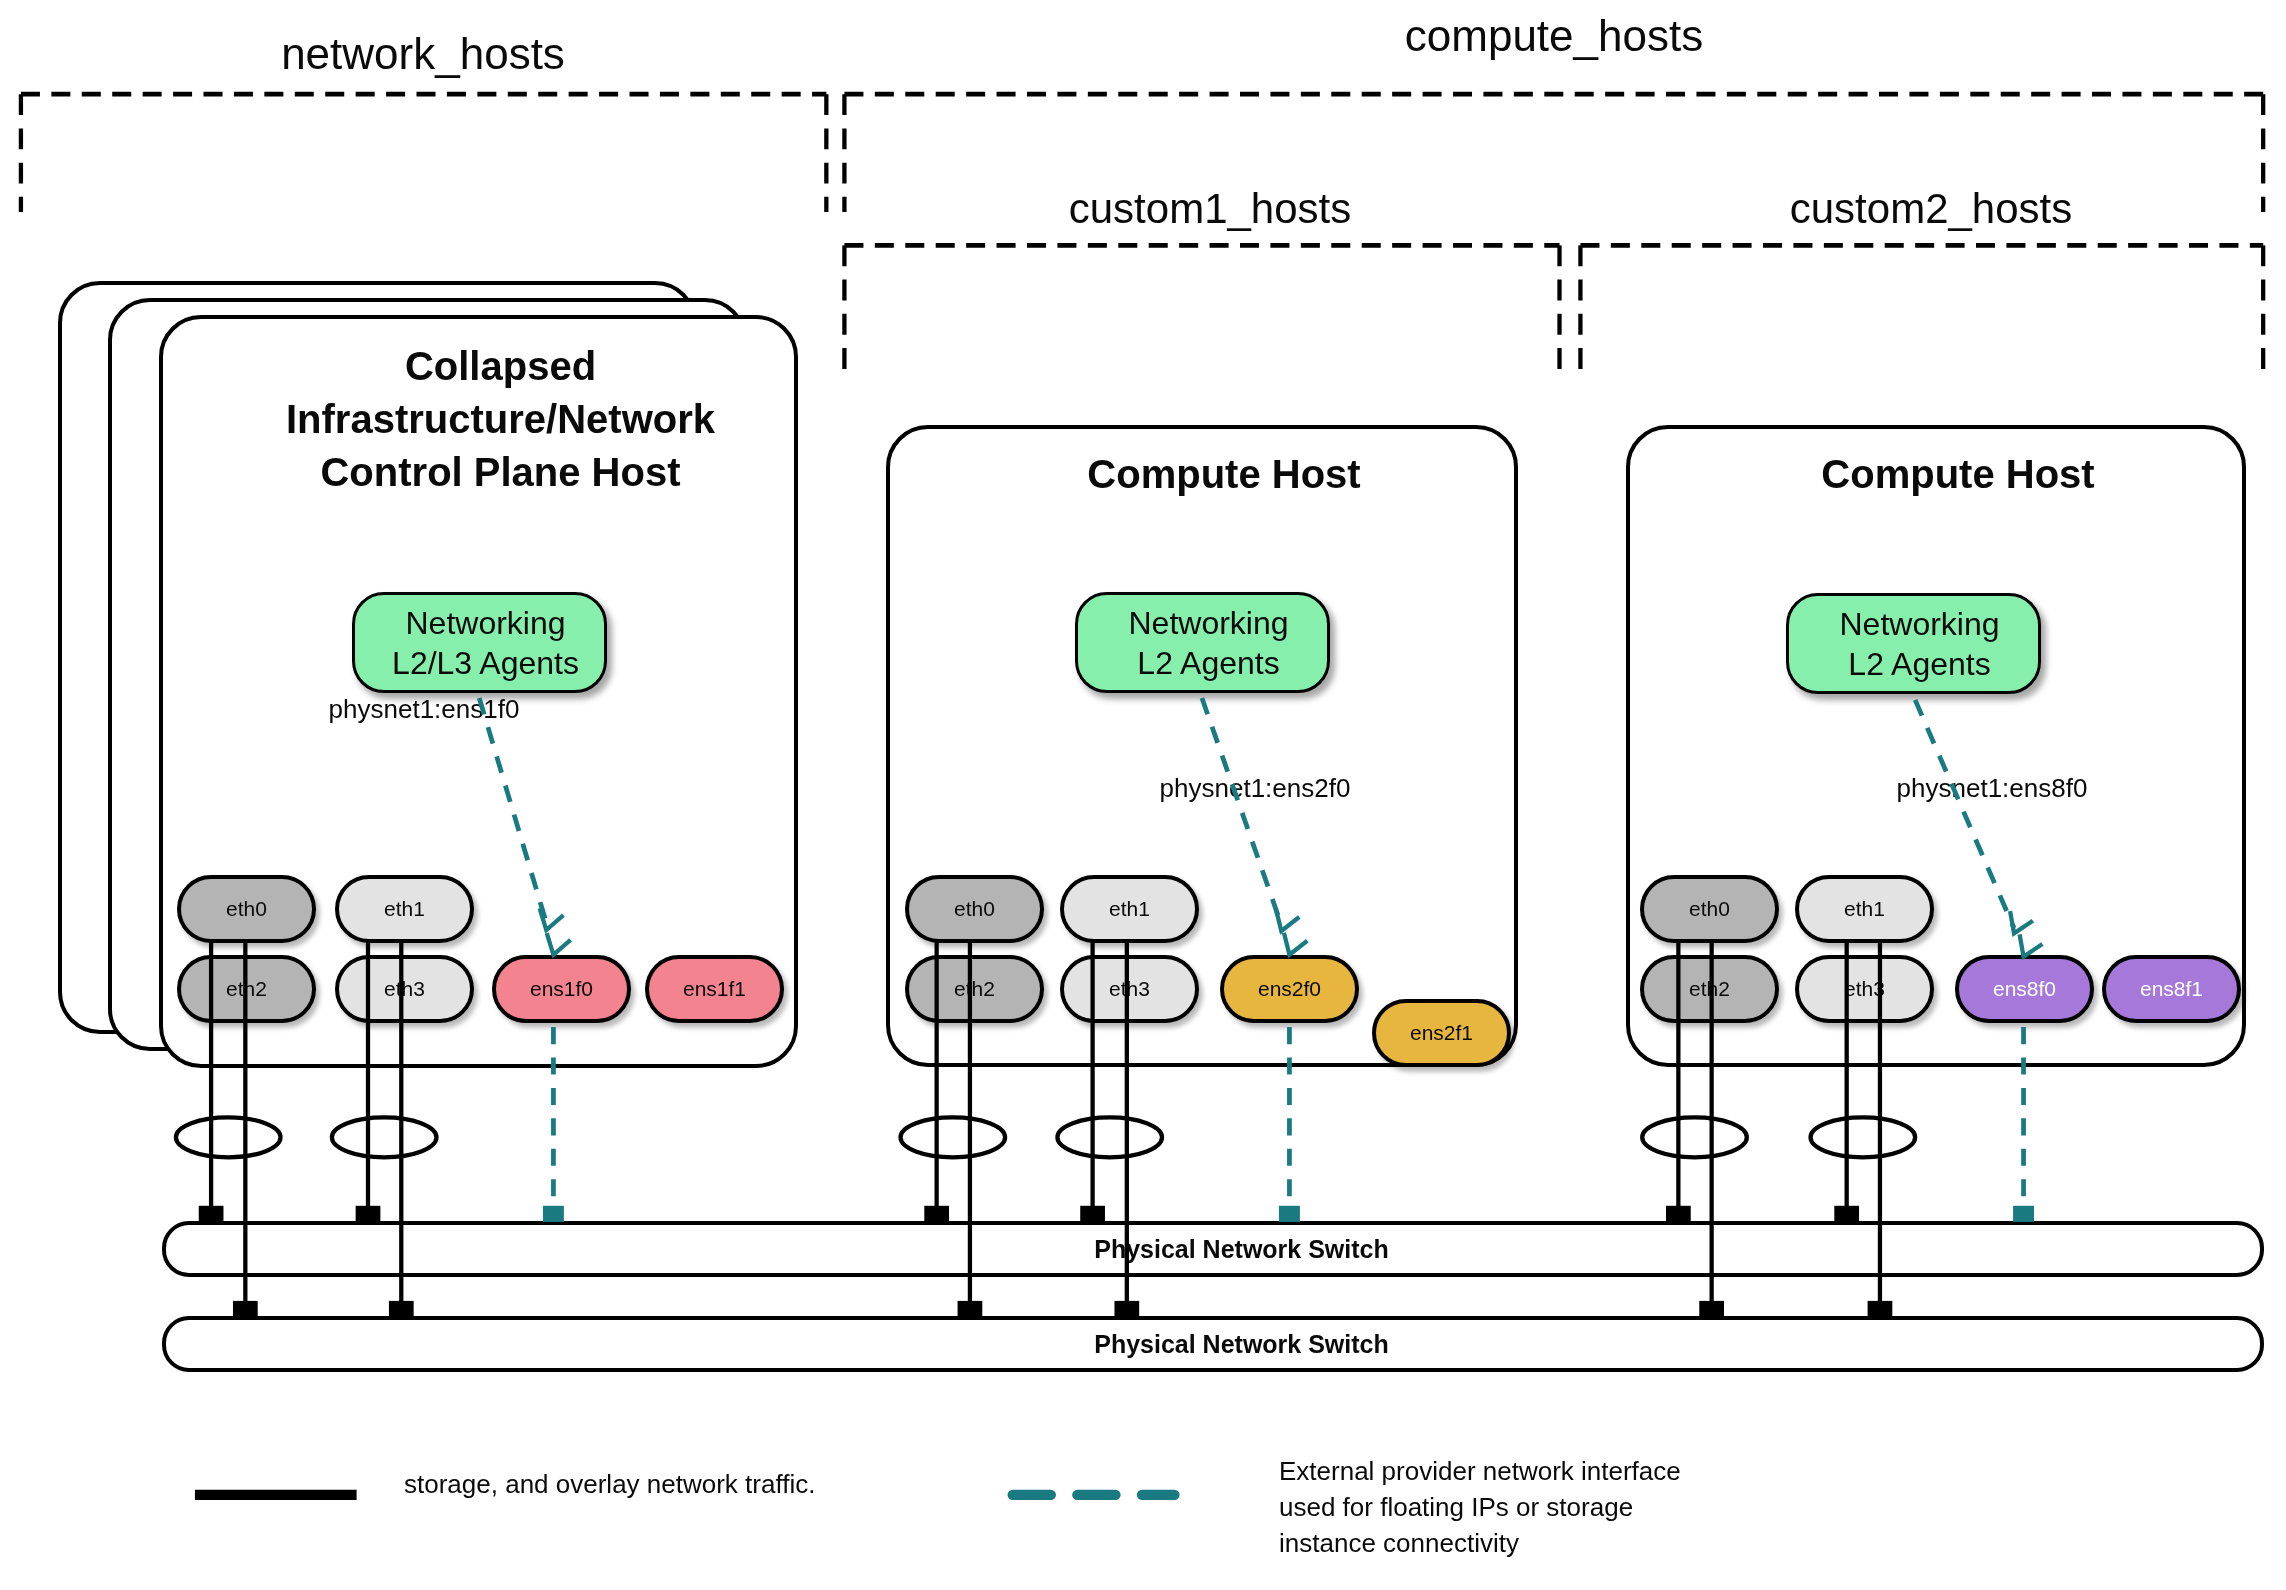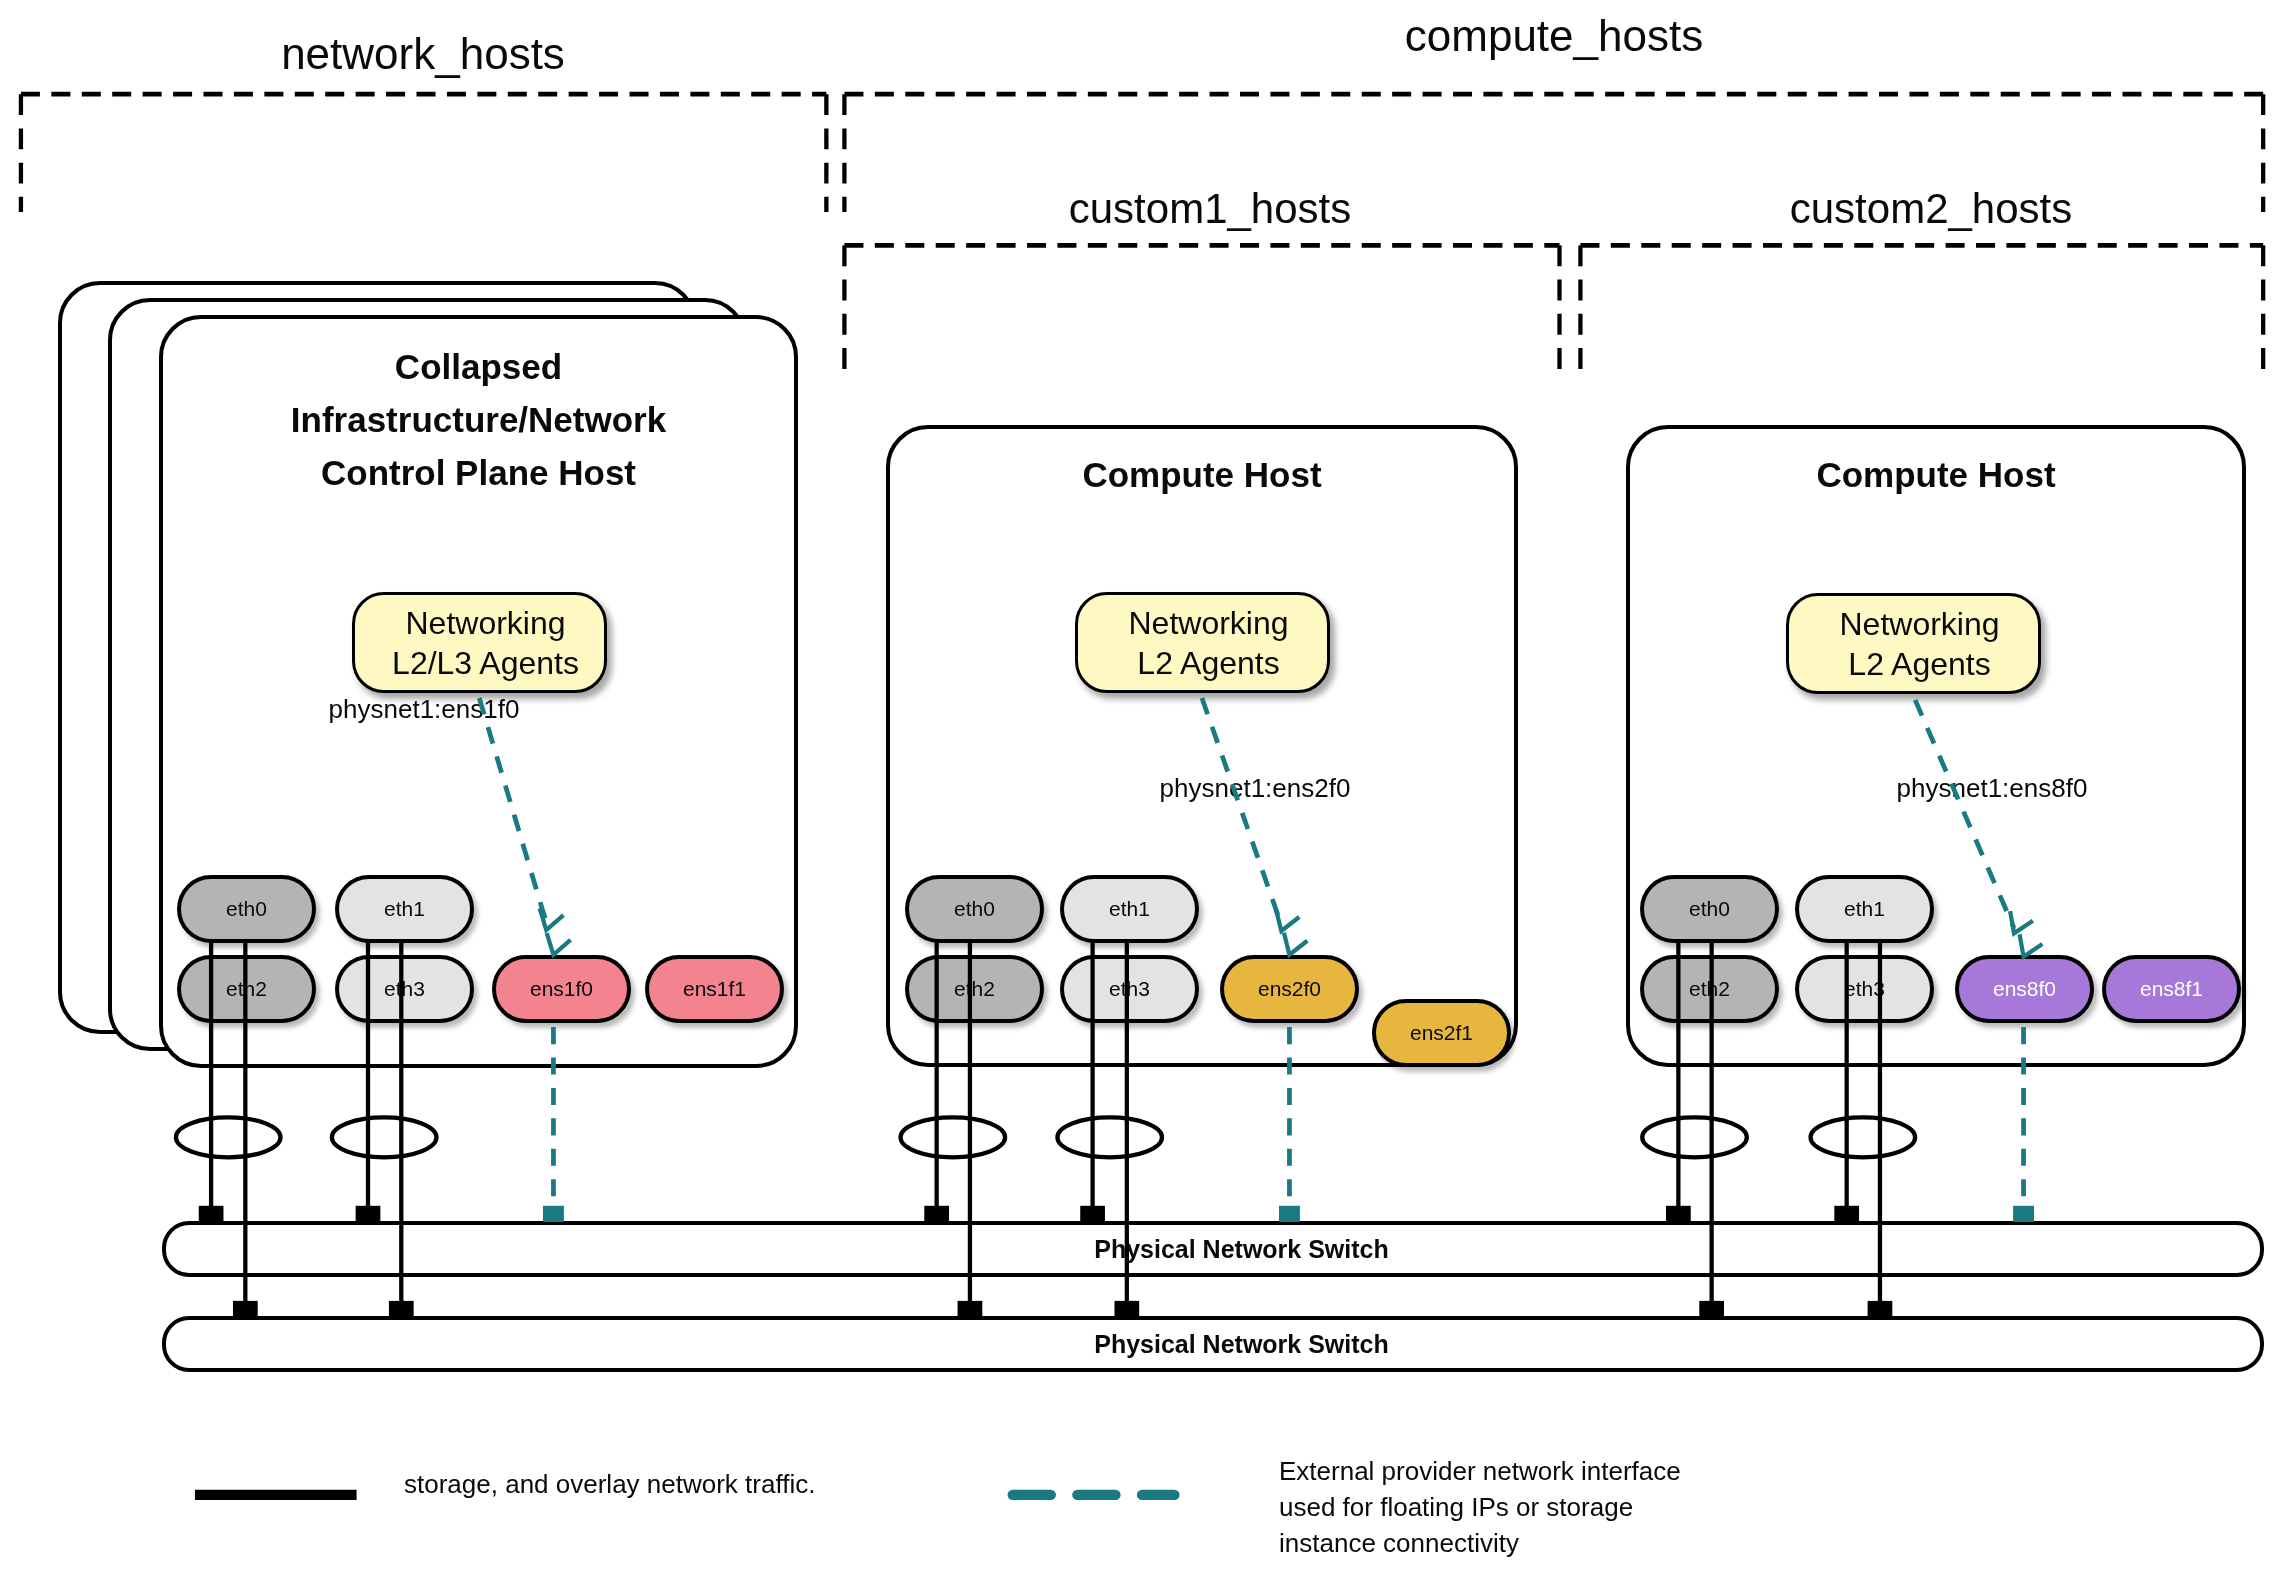--- a/index.html
+++ b/index.html
@@ -10,24 +10,24 @@
   .grouplabel{
     position:absolute;transform:translate(-50%,-50%);
     font-size:44px;letter-spacing:0;white-space:nowrap;color:#0a0a0a;
   }
   .grouplabel.small{font-size:42px;}
   .hostbox{
     position:absolute;background:#fff;border:4.8px solid #000;border-radius:42px;
     box-sizing:border-box;
   }
   .hosttitle{
-    position:absolute;text-align:center;font-weight:bold;font-size:35px;line-height:53px;
+    position:absolute;text-align:center;font-weight:bold;font-size:40px;line-height:53px;padding-left:22px;
   }
   .agentbox{
-    position:absolute;width:255px;height:101px;background:#fef9c3;border:3.8px solid #000;
+    position:absolute;width:255px;height:101px;background:#86efac;border:3.8px solid #000;
     border-radius:32px;box-sizing:border-box;display:flex;flex-direction:column;
     align-items:center;justify-content:center;font-size:32px;line-height:40px;text-align:center;
     box-shadow:4.8px 5.7px 6.7px rgba(0,0,0,0.35);
     padding-left:12px;
   }
   .physnet{
     position:absolute;transform:translate(-50%,-50%);font-size:26px;white-space:nowrap;
   }
   .pill{
     position:absolute;width:139px;height:68px;border:4.8px solid #000;border-radius:38px;

